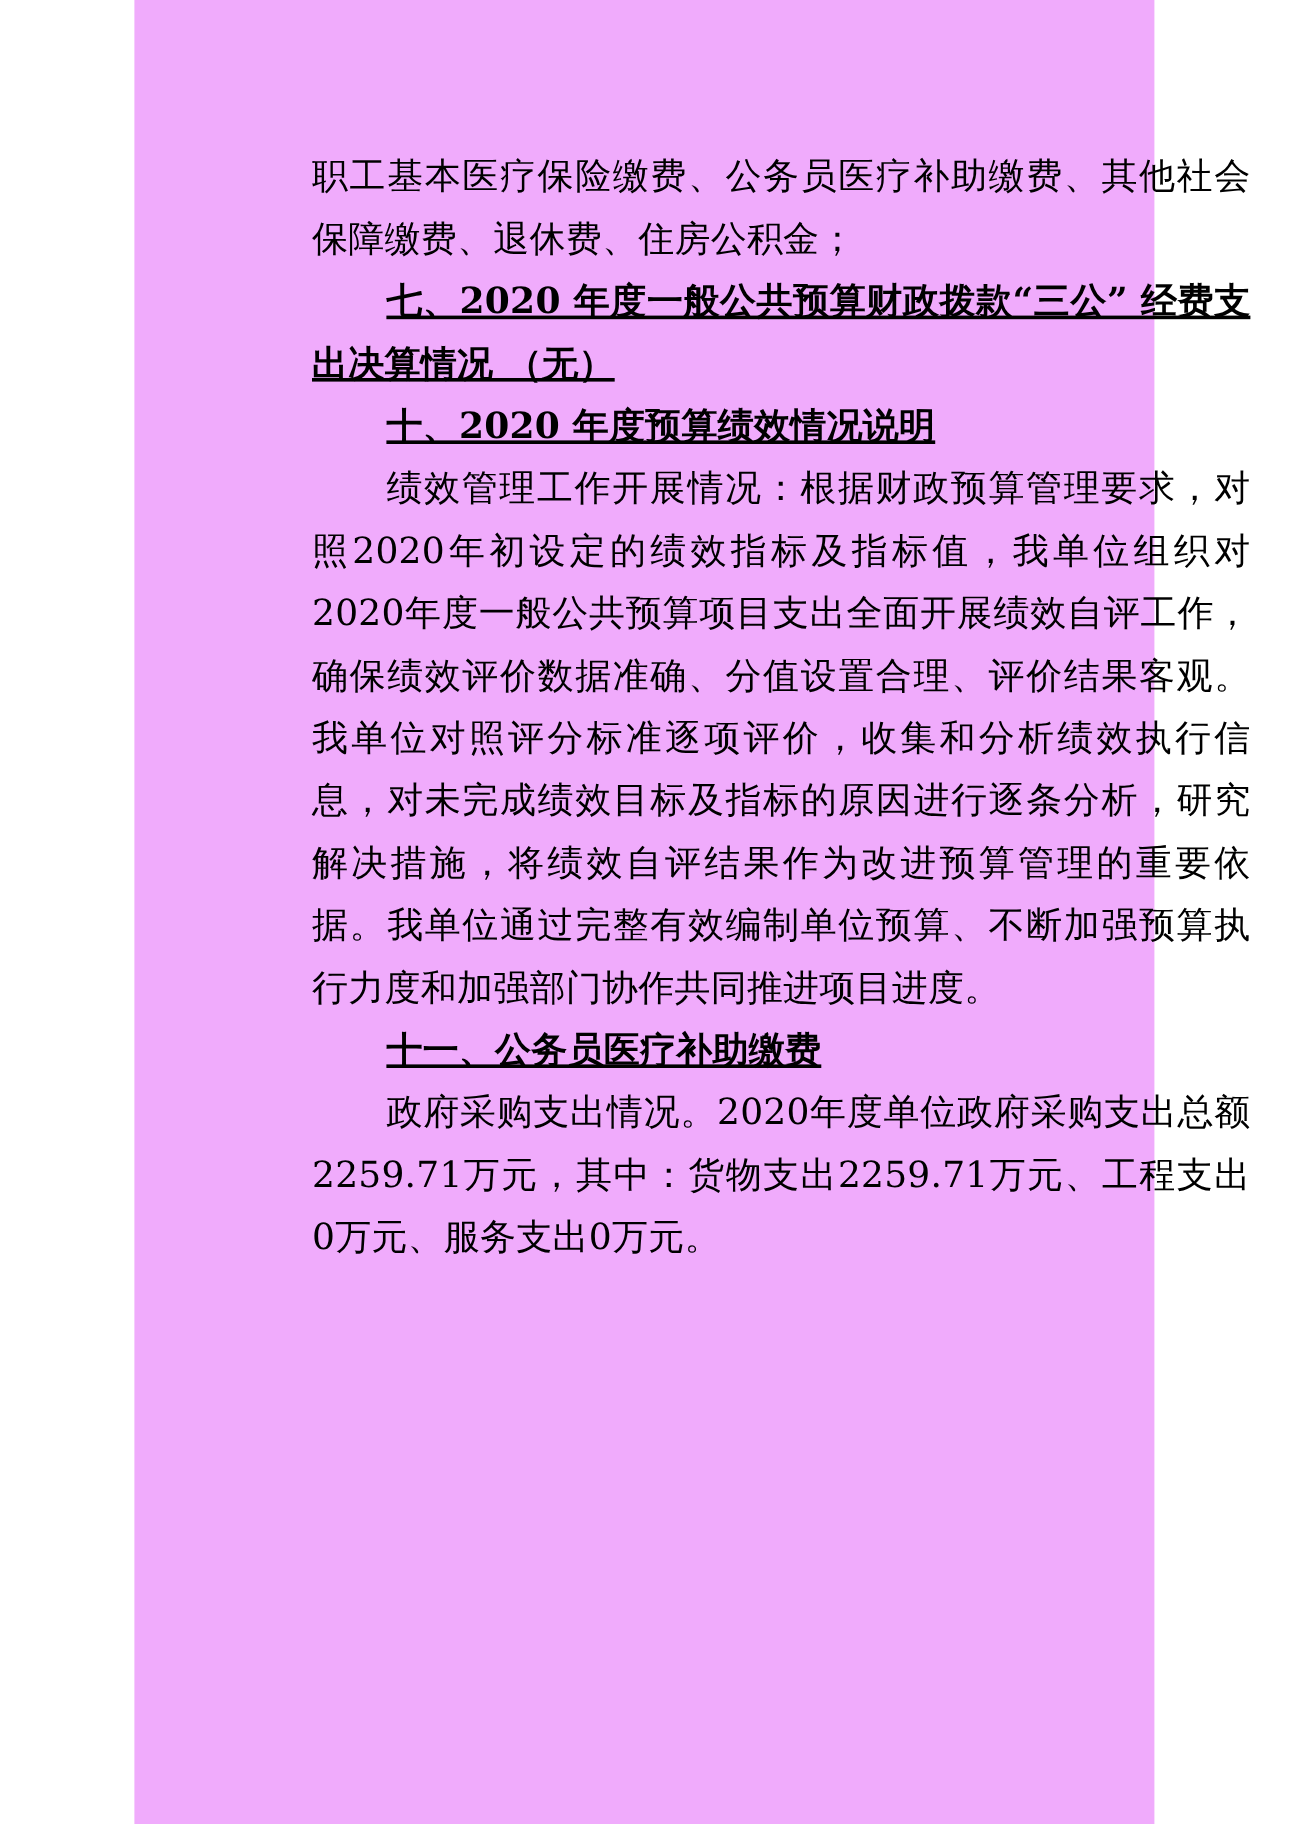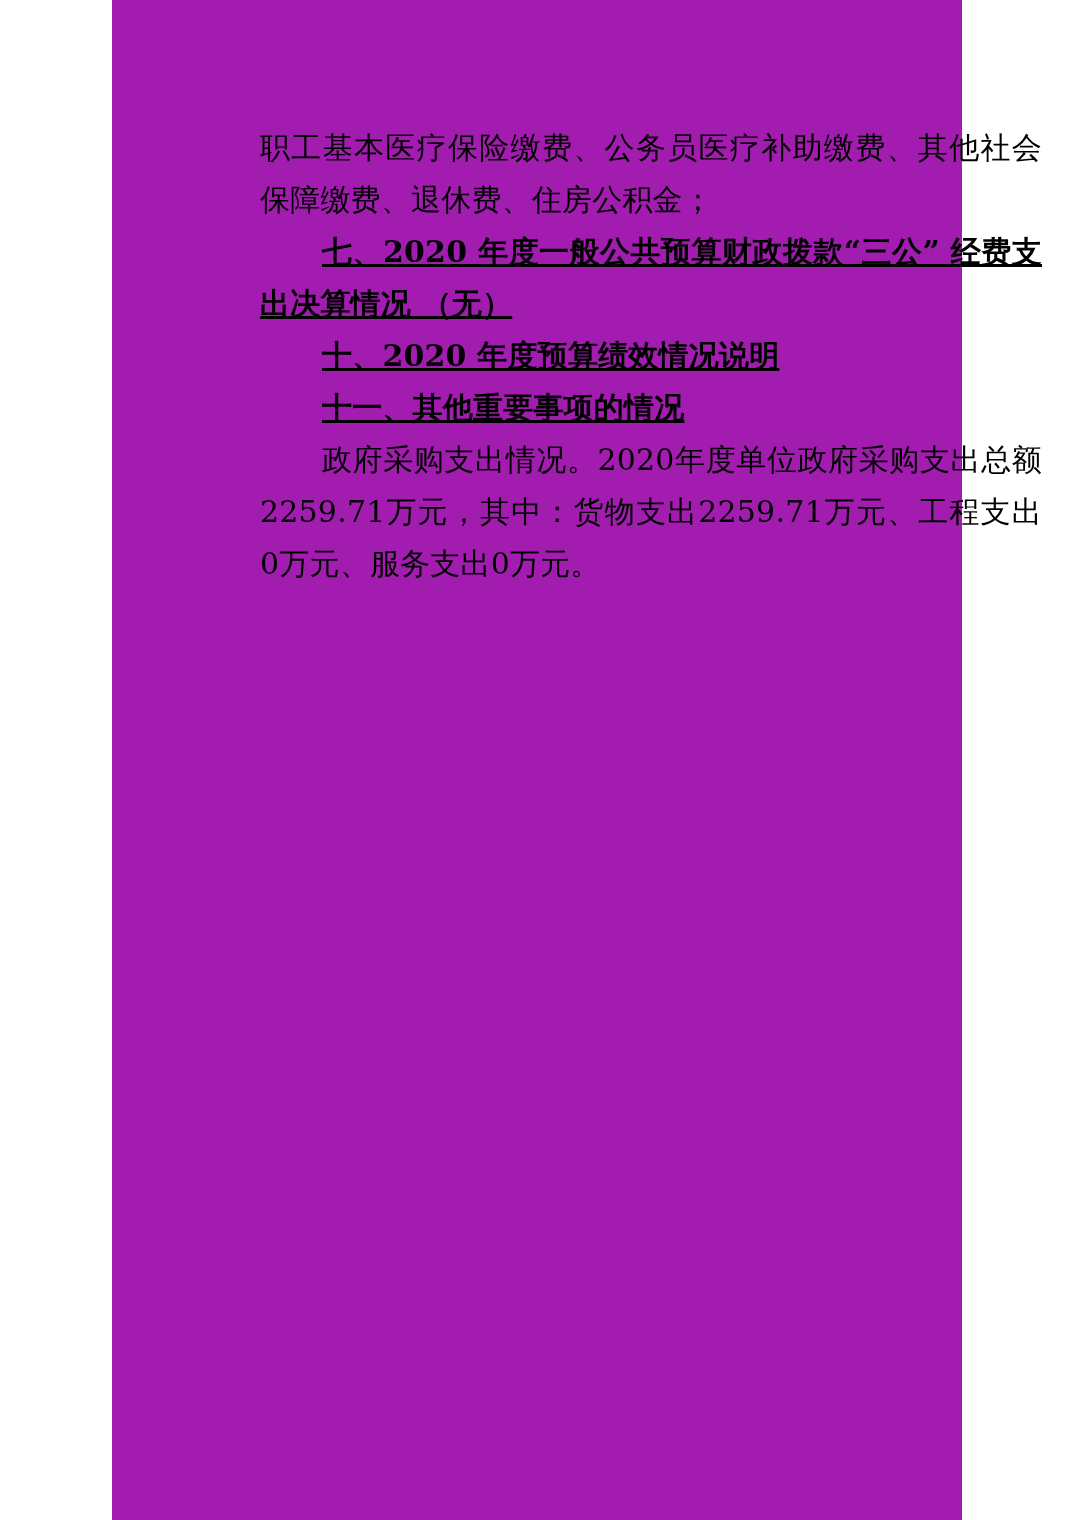--- a/index.html
+++ b/index.html
@@ -4,21 +4,21 @@
 <style>
   html, body {
     margin: 0;
     padding: 0;
     background: #ffffff;
   }
   .page {
     position: relative;
     width: 850px;
     height: 1520px;
-    background: #a21caf;
+    background: #f0abfc;
     margin: 0 auto;
     box-sizing: border-box;
     font-family: "DejaVu Serif", "Liberation Serif", serif;
     color: #000000;
   }
   .content {
     position: absolute;
     left: 148px;
     top: 122px;
     width: 782px;
@@ -65,22 +65,23 @@
 
     <p class="block body-cont">职工基本医疗保险缴费、公务员医疗补助缴费、其他社会保障缴费、退休费、住房公积金；</p>
 
 
     <p class="block heading">七、2020 年度一般公共预算财政拨款“三公” 经费支出决算情况 （无）</p>
 
 
 
     <p class="block heading">十、2020 年度预算绩效情况说明</p>
 
+    <p class="block body-text">绩效管理工作开展情况：根据财政预算管理要求，对照2020年初设定的绩效指标及指标值，我单位组织对2020年度一般公共预算项目支出全面开展绩效自评工作，确保绩效评价数据准确、分值设置合理、评价结果客观。我单位对照评分标准逐项评价，收集和分析绩效执行信息，对未完成绩效目标及指标的原因进行逐条分析，研究解决措施，将绩效自评结果作为改进预算管理的重要依据。我单位通过完整有效编制单位预算、不断加强预算执行力度和加强部门协作共同推进项目进度。</p>
 
-    <p class="block heading">十一、其他重要事项的情况</p>
+    <p class="block heading">十一、公务员医疗补助缴费</p>
 
     <p class="block body-text">政府采购支出情况。2020年度单位政府采购支出总额2259.71万元，其中：货物支出2259.71万元、工程支出0万元、服务支出0万元。</p>
 
   </div>
 
   <div class="footer">- 23 -</div>
 
 </div>
 
 </body></html>

